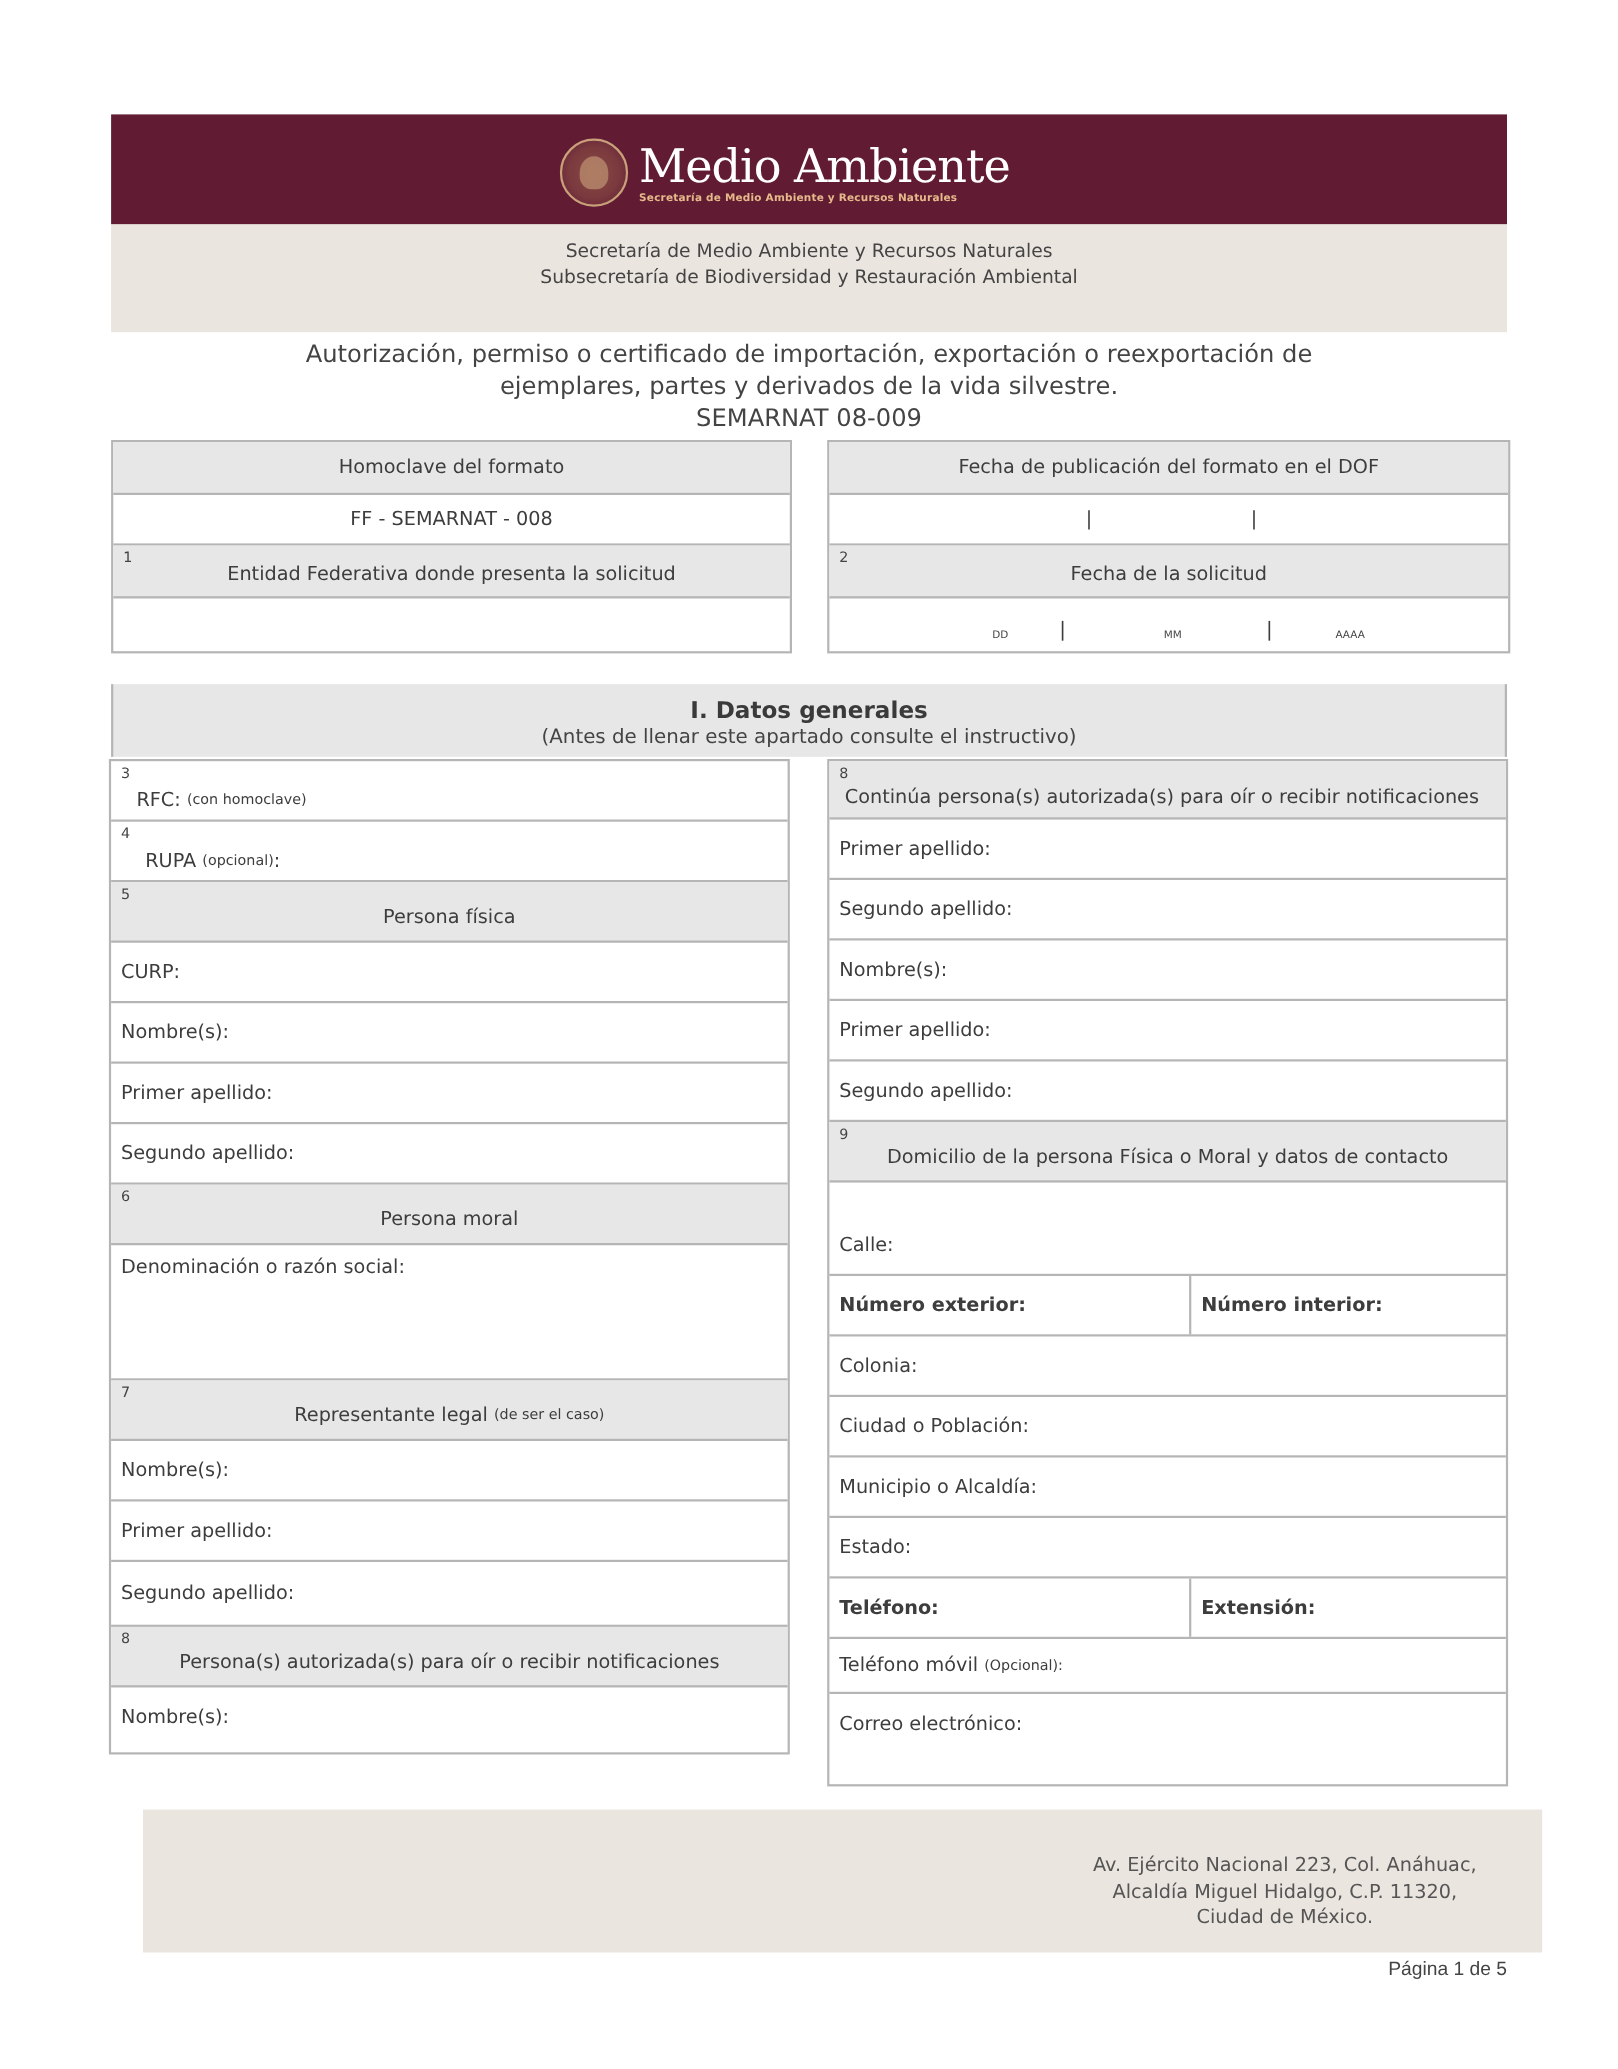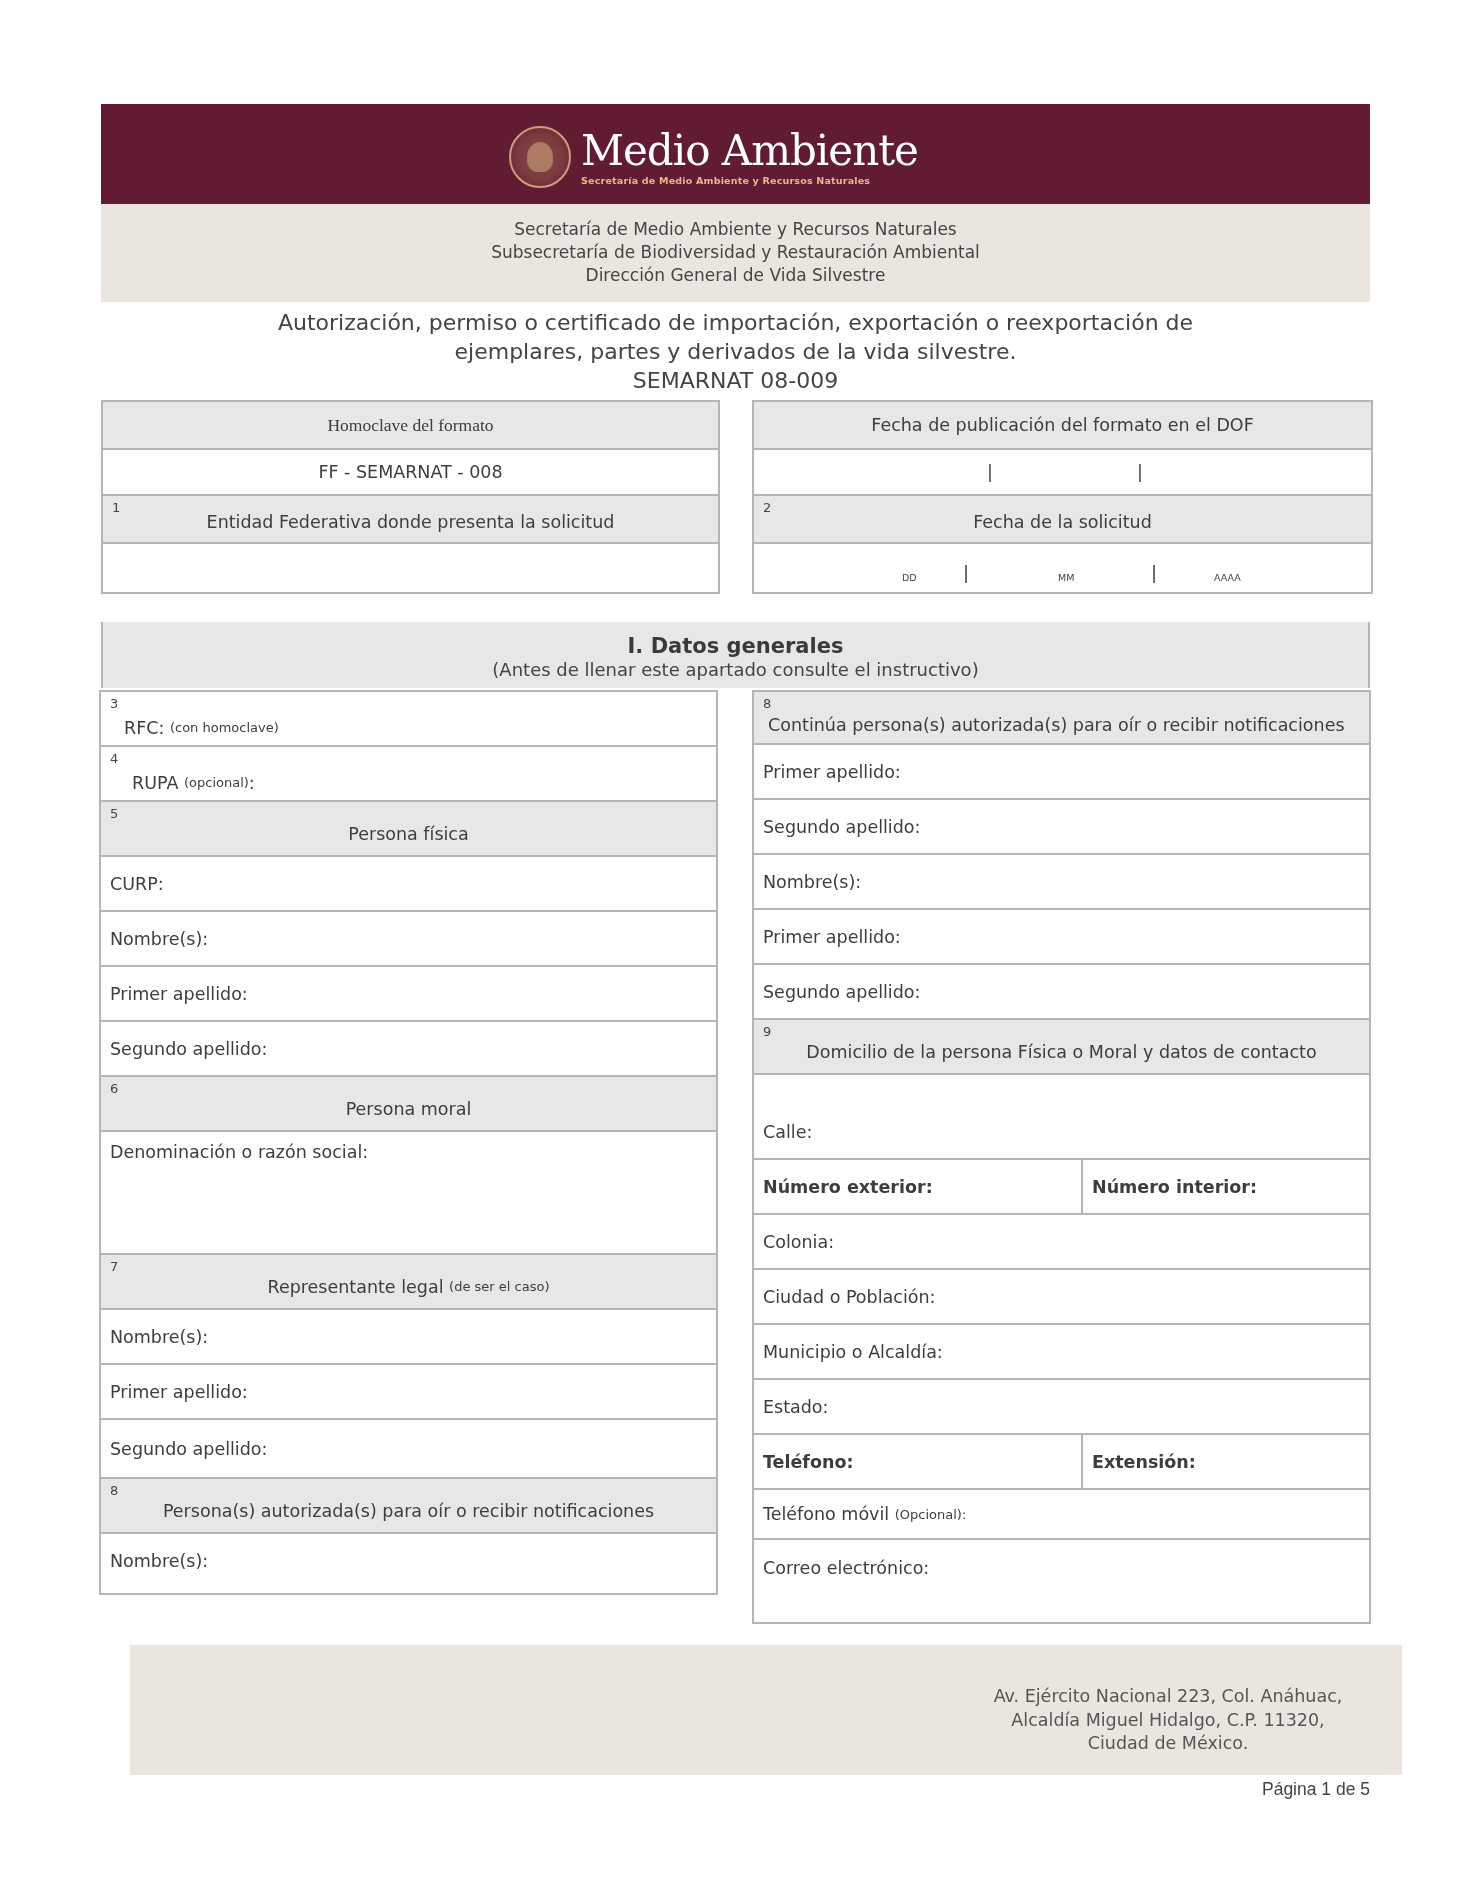--- a/index.html
+++ b/index.html
@@ -51,31 +51,30 @@
     <div class="logo-text">
       <span class="logo-title">Medio Ambiente</span>
       <span class="logo-sub">Secretaría de Medio Ambiente y Recursos Naturales</span>
     </div>
   </div>
 </div>
 
 <div class="subhead">
   <div>Secretaría de Medio Ambiente y Recursos Naturales</div>
   <div>Subsecretaría de Biodiversidad y Restauración Ambiental</div>
-  <div>Dirección General de Vida Silvestre</div>
 </div>
 
 <div class="doc-title">
   <div>Autorización, permiso o certificado de importación, exportación o reexportación de</div>
   <div>ejemplares, partes y derivados de la vida silvestre.</div>
   <div>SEMARNAT 08-009</div>
 </div>
 
 <div class="box" style="left:101px; top:400px; width:619px; height:194px;">
-  <div class="row gray center" style="height:48px;font-family:Liberation Serif, serif;">
+  <div class="row gray center" style="height:48px;">
     <span>Homoclave del formato</span>
   </div>
   <div class="row center" style="height:46px;">
     <span>FF - SEMARNAT - 008</span>
   </div>
   <div class="row gray center" style="height:48px; padding-top:6px;">
     <span class="num">1</span>
     <span>Entidad Federativa donde presenta la solicitud</span>
   </div>
   <div class="row" style="height:48px;"></div>

